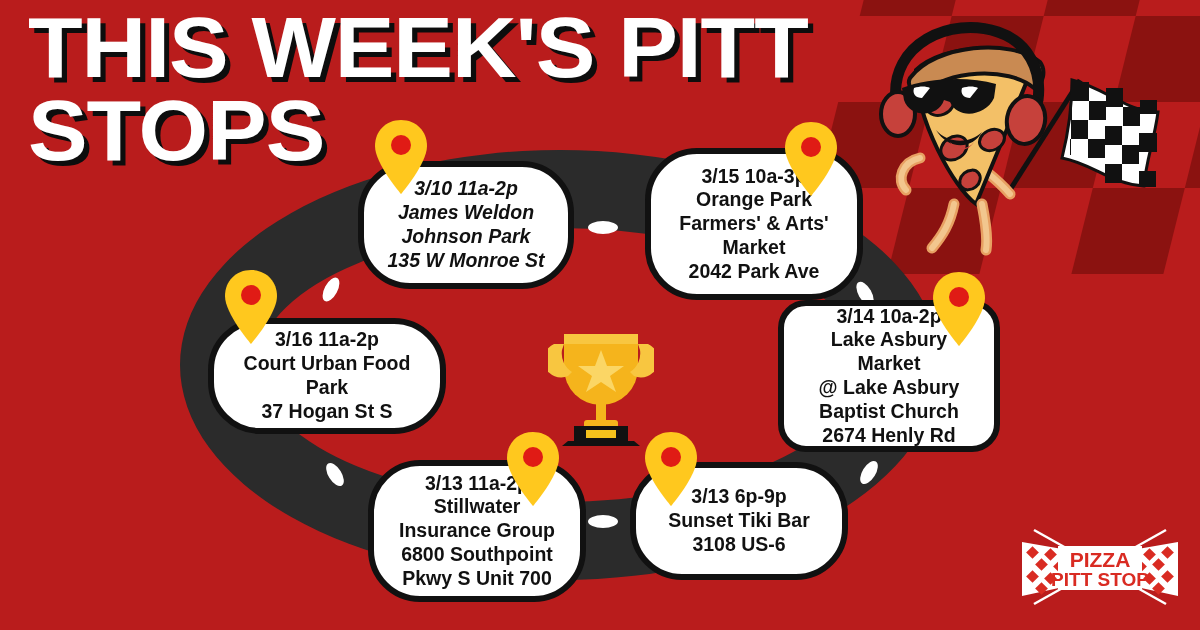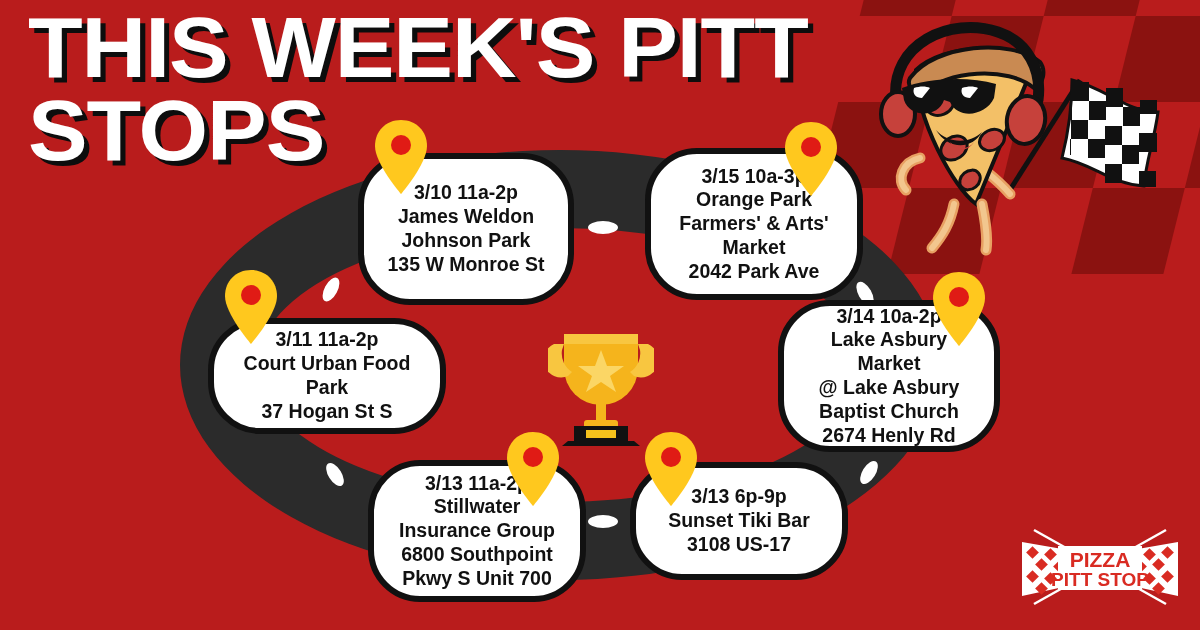--- a/index.html
+++ b/index.html
@@ -91,21 +91,21 @@
       <path d="M90 18 h10 a14 14 0 0 1 -14 32 l-4 -4 a22 22 0 0 0 10 -22 z" fill="#F8C640"></path>
       <rect x="48" y="74" width="10" height="24" fill="#F5B41C"></rect>
       <rect x="36" y="94" width="34" height="9" rx="3" fill="#F5B41C"></rect>
       <polygon points="53,24 59,40 76,40 62,50 68,66 53,56 38,66 44,50 30,40 47,40" fill="#FBD665"></polygon>
       <rect x="26" y="100" width="54" height="15" fill="#111111"></rect>
       <polygon points="20,115 86,115 92,120 14,120" fill="#111111"></polygon>
       <rect x="38" y="104" width="30" height="8" fill="#F5C21C"></rect>
     </svg>
   </div>
 
-  <div class="card" style="left:358px;top:153px;width:216px;height:152px;">
+  <div class="card" style="left:358px;top:161px;width:216px;height:128px;font-style:italic;">
     <span class="txt">3/10 11a-2p
 James Weldon
 Johnson Park
 135 W Monroe St</span>
   </div>
   <div class="pin" style="left:372px;top:118px;">
     <svg viewBox="0 0 58 78">
         <path d="M29 2 C14 2 3 13 3 28 C3 46 29 76 29 76 C29 76 55 46 55 28 C55 13 44 2 29 2 Z" fill="#FFC81E"></path>
         <circle cx="29" cy="27" r="10" fill="#E01B15"></circle>
       </svg>
@@ -119,32 +119,32 @@
 2042 Park Ave</span>
   </div>
   <div class="pin" style="left:782px;top:120px;">
     <svg viewBox="0 0 58 78">
         <path d="M29 2 C14 2 3 13 3 28 C3 46 29 76 29 76 C29 76 55 46 55 28 C55 13 44 2 29 2 Z" fill="#FFC81E"></path>
         <circle cx="29" cy="27" r="10" fill="#E01B15"></circle>
       </svg>
   </div>
 
   <div class="card" style="left:208px;top:318px;width:238px;height:116px;">
-    <span class="txt">3/11 11a-2p
+    <span class="txt">3/16 11a-2p
 Court Urban Food Park
 37 Hogan St S</span>
   </div>
   <div class="pin" style="left:222px;top:268px;">
     <svg viewBox="0 0 58 78">
         <path d="M29 2 C14 2 3 13 3 28 C3 46 29 76 29 76 C29 76 55 46 55 28 C55 13 44 2 29 2 Z" fill="#FFC81E"></path>
         <circle cx="29" cy="27" r="10" fill="#E01B15"></circle>
       </svg>
   </div>
 
-  <div class="card" style="left:778px;top:300px;width:222px;height:152px;">
+  <div class="card" style="left:778px;top:300px;width:222px;height:152px;border-radius:28px;">
     <span class="txt">3/14 10a-2p
 Lake Asbury Market
 @ Lake Asbury
 Baptist Church
 2674 Henly Rd</span>
   </div>
   <div class="pin" style="left:930px;top:270px;">
     <svg viewBox="0 0 58 78">
         <path d="M29 2 C14 2 3 13 3 28 C3 46 29 76 29 76 C29 76 55 46 55 28 C55 13 44 2 29 2 Z" fill="#FFC81E"></path>
         <circle cx="29" cy="27" r="10" fill="#E01B15"></circle>
@@ -161,21 +161,21 @@
   <div class="pin" style="left:504px;top:430px;">
     <svg viewBox="0 0 58 78">
         <path d="M29 2 C14 2 3 13 3 28 C3 46 29 76 29 76 C29 76 55 46 55 28 C55 13 44 2 29 2 Z" fill="#FFC81E"></path>
         <circle cx="29" cy="27" r="10" fill="#E01B15"></circle>
       </svg>
   </div>
 
   <div class="card" style="left:630px;top:462px;width:218px;height:118px;">
     <span class="txt">3/13 6p-9p
 Sunset Tiki Bar
-3108 US-17</span>
+3108 US-6</span>
   </div>
   <div class="pin" style="left:642px;top:430px;">
     <svg viewBox="0 0 58 78">
         <path d="M29 2 C14 2 3 13 3 28 C3 46 29 76 29 76 C29 76 55 46 55 28 C55 13 44 2 29 2 Z" fill="#FFC81E"></path>
         <circle cx="29" cy="27" r="10" fill="#E01B15"></circle>
       </svg>
   </div>
 
   <div class="mascot">
     <svg viewBox="0 0 330 250" xmlns="http://www.w3.org/2000/svg">

